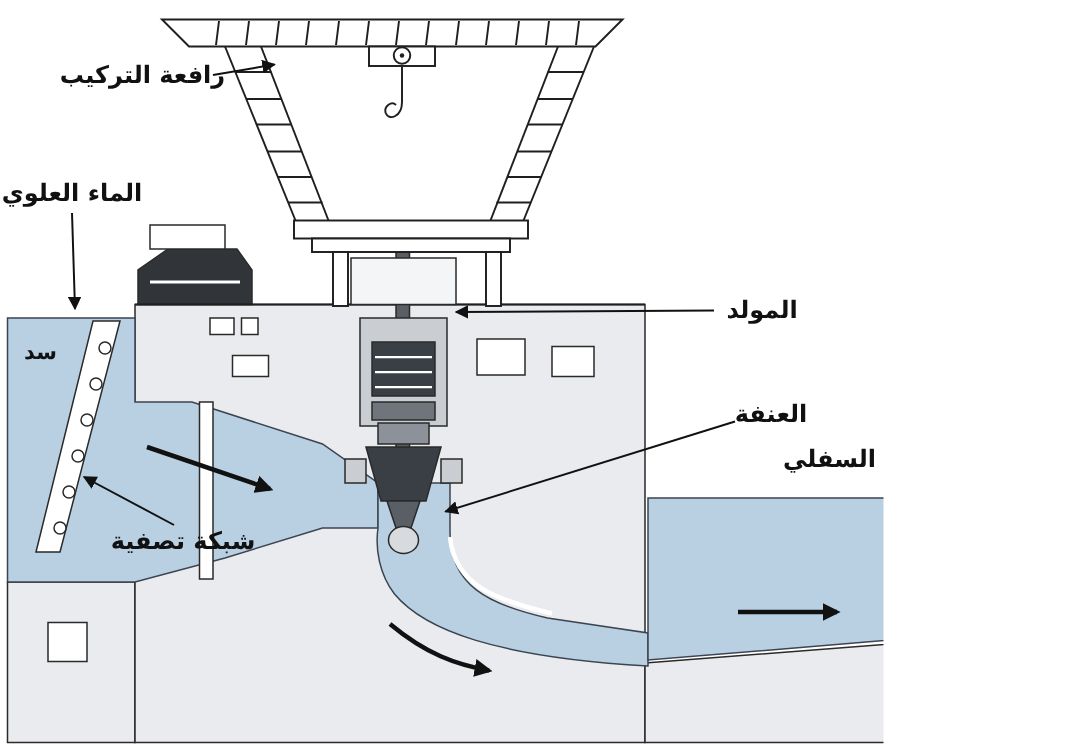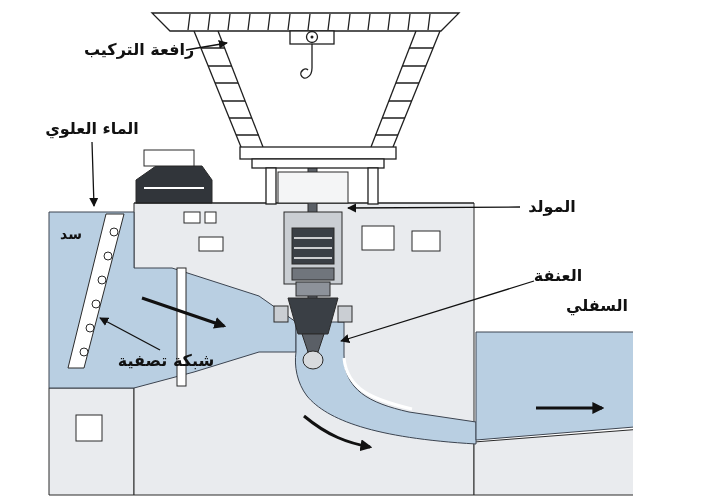--- a/index.html
+++ b/index.html
@@ -1,17 +1,17 @@
 <!DOCTYPE html>
 <html><head>
 <meta charset="utf-8">
 <style>
   html,body{margin:0;padding:0;background:#ffffff;}
   .stage{position:relative;width:589px;height:504px;background:#fff;overflow:hidden;
-         font-family:"DejaVu Sans", sans-serif;padding-left:44px;}
+         font-family:"DejaVu Sans", sans-serif;}
   svg{display:block;}
   .struct{stroke:#2a2a2a;stroke-width:1;}
   .waterEdge{stroke:#3c4450;stroke-width:1;}
   .crane{stroke:#1f1f1f;stroke-width:1.3;fill:#ffffff;}
   .craneLine{stroke:#1f1f1f;stroke-width:1.3;fill:none;}
   .leader{stroke:#111111;stroke-width:1.3;fill:none;}
   .flow{stroke:#111111;stroke-width:3;fill:none;}
   .lbl{font-family:"DejaVu Sans", sans-serif;font-size:16px;font-weight:bold;fill:#111111;direction:rtl;}
   .lbl-small{font-size:14px;}
 </style>

